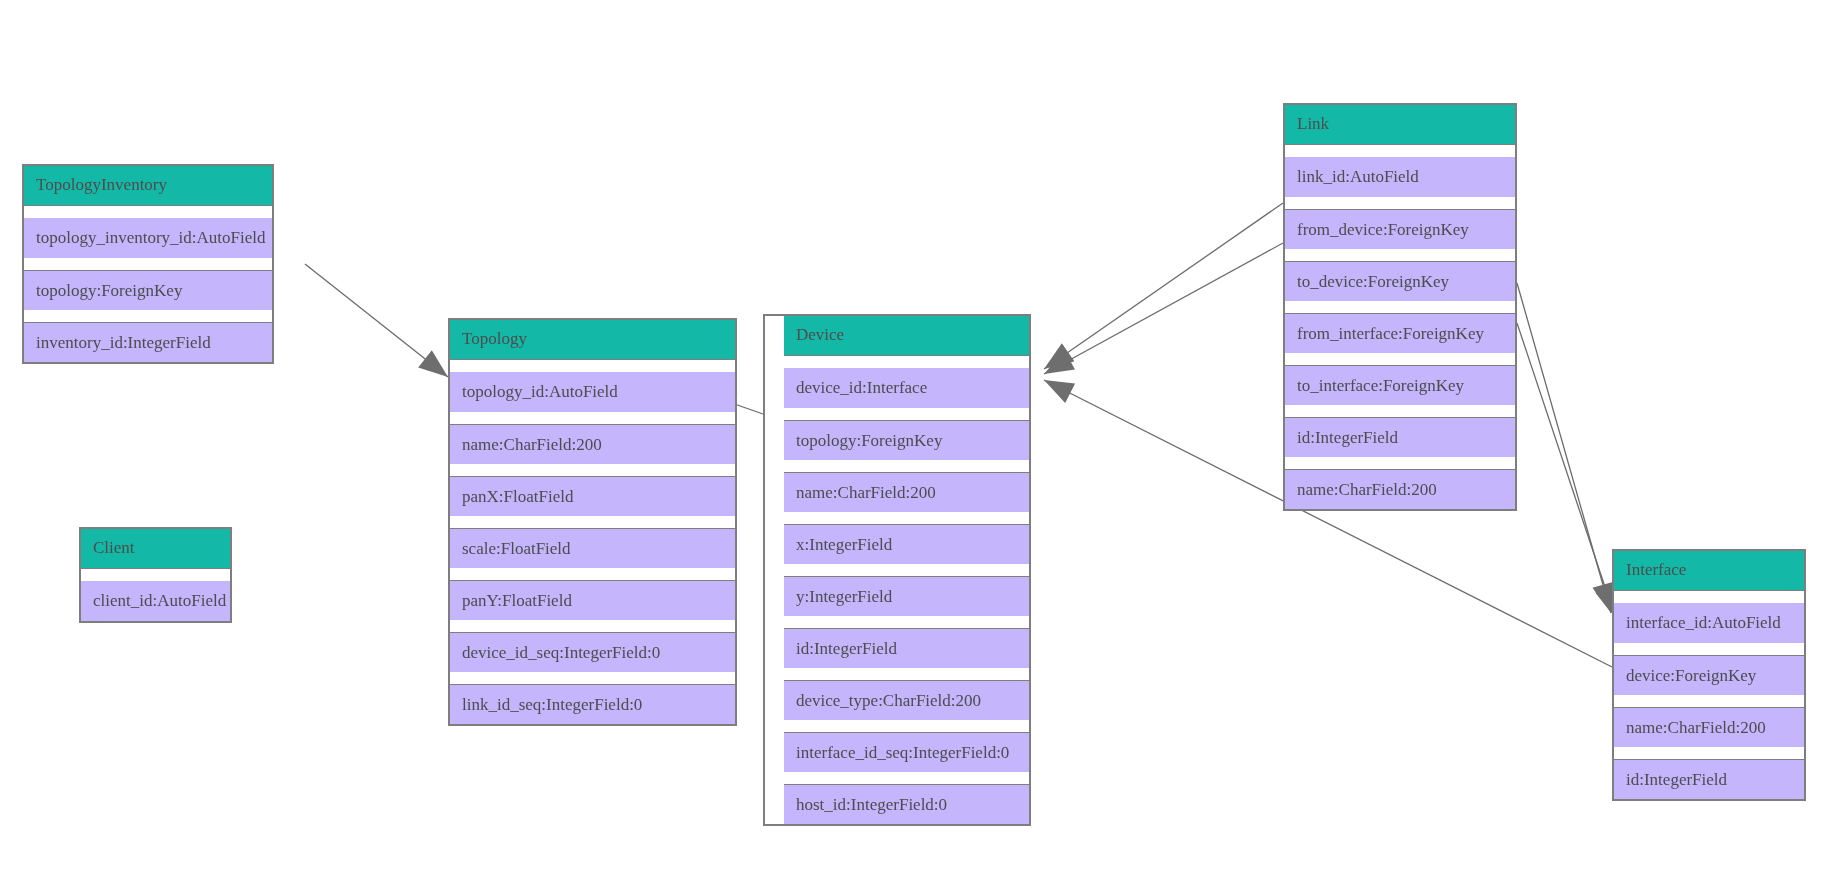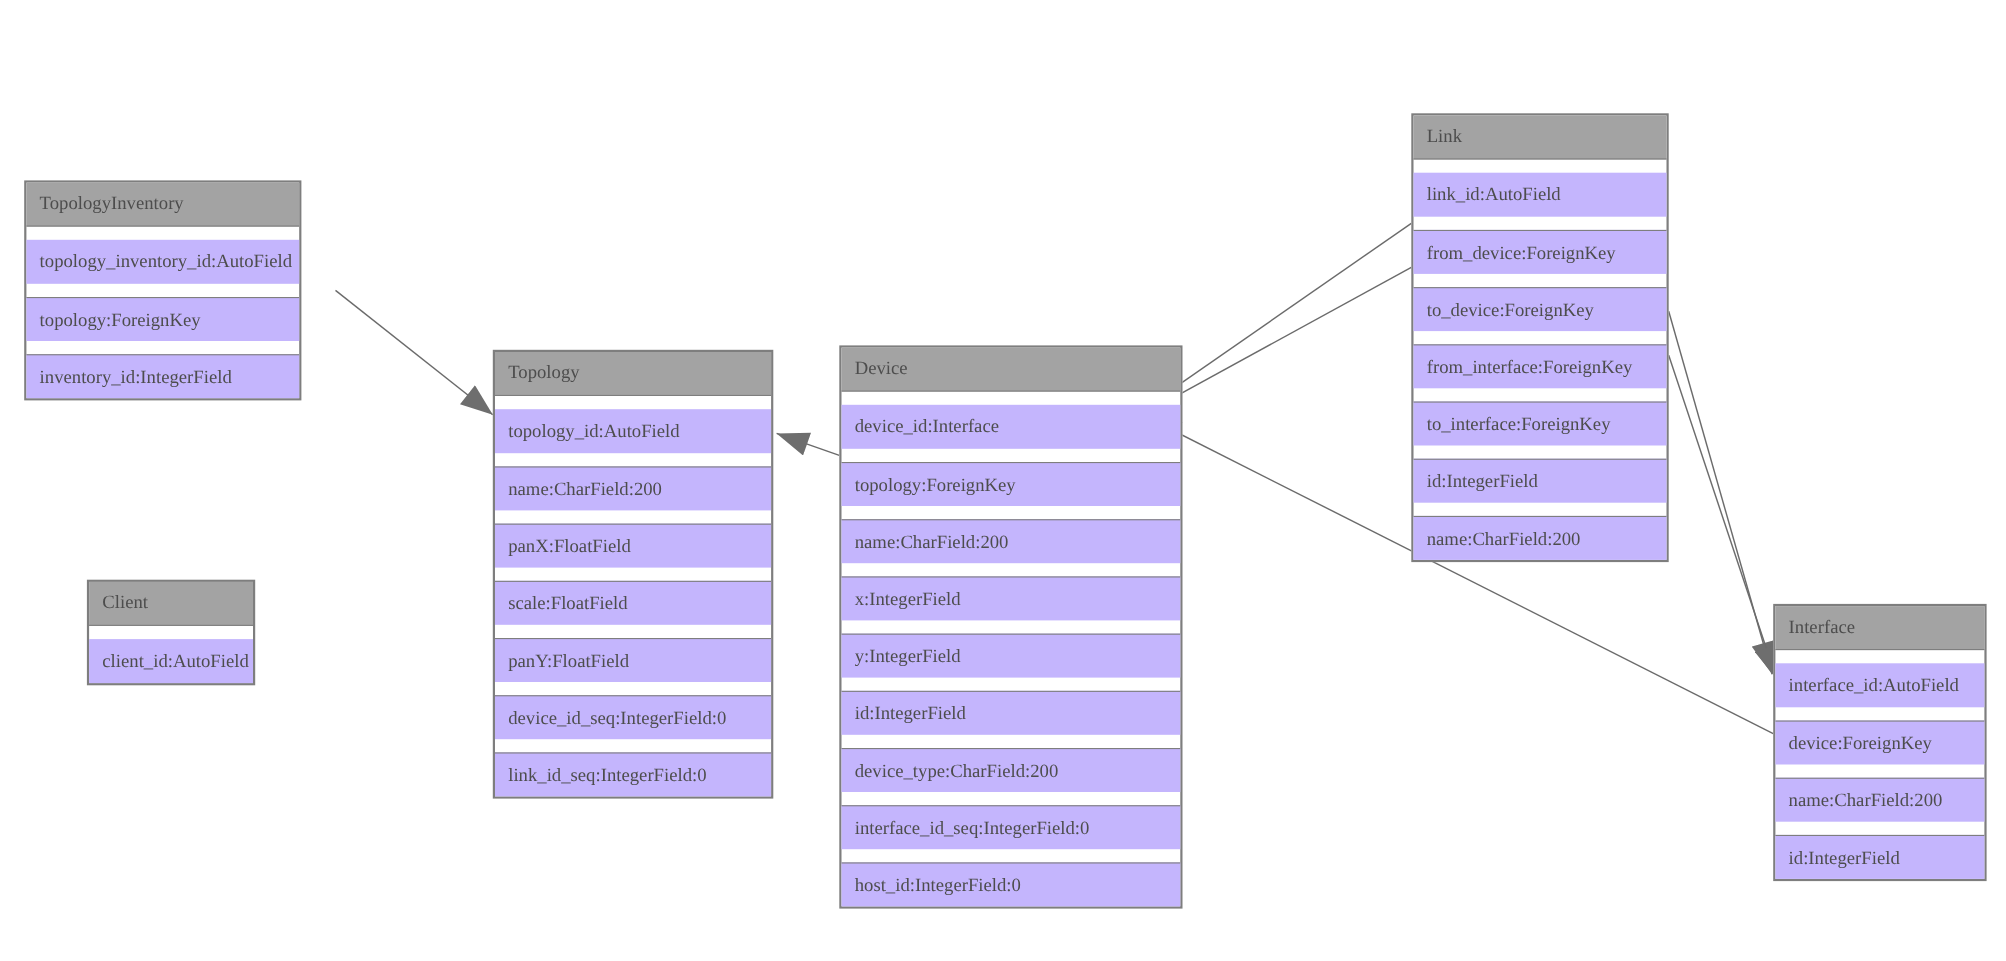--- a/index.html
+++ b/index.html
@@ -16,21 +16,21 @@
     box-sizing:border-box;
     border:2px solid #7e7e7e;
     background:#ffffff;
     color:#4d4d4d;
     font-size:17px;
   }
   .entity .hdr{
     box-sizing:border-box;
     height:40px;line-height:38px;
     padding:0 12px;
-    background:#a3a3a3;
+    background:#14b8a6;
     border-bottom:1px solid #7e7e7e;
     white-space:nowrap;overflow:hidden;
   }
   .entity .row{
     box-sizing:border-box;
     height:40px;line-height:39px;
     padding:0 12px;
     background:#c4b5fd;
     white-space:nowrap;overflow:hidden;margin-top:12px;
   }
@@ -58,37 +58,37 @@
     </g>
   </svg>
 
   <div class="entity" style="left:22px;top:164px;width:252px;">
     <div class="hdr">TopologyInventory</div>
     <div class="row">topology_inventory_id:AutoField</div>
     <div class="row">topology:ForeignKey</div>
     <div class="row">inventory_id:IntegerField</div>
   </div>
 
-  <div class="entity" style="left:448px;top:318px;width:255px;">
+  <div class="entity" style="left:448px;top:318px;width:289px;">
     <div class="hdr">Topology</div>
     <div class="row">topology_id:AutoField</div>
     <div class="row">name:CharField:200</div>
     <div class="row">panX:FloatField</div>
     <div class="row">scale:FloatField</div>
     <div class="row">panY:FloatField</div>
     <div class="row">device_id_seq:IntegerField:0</div>
     <div class="row">link_id_seq:IntegerField:0</div>
   </div>
 
   <div class="entity" style="left:79px;top:527px;width:153px;">
     <div class="hdr">Client</div>
     <div class="row">client_id:AutoField</div>
   </div>
 
-  <div class="entity" style="left:763px;top:314px;width:312px;">
+  <div class="entity" style="left:763px;top:314px;width:268px;padding-left:19px;">
     <div class="hdr">Device</div>
     <div class="row">device_id:Interface</div>
     <div class="row">topology:ForeignKey</div>
     <div class="row">name:CharField:200</div>
     <div class="row">x:IntegerField</div>
     <div class="row">y:IntegerField</div>
     <div class="row">id:IntegerField</div>
     <div class="row">device_type:CharField:200</div>
     <div class="row">interface_id_seq:IntegerField:0</div>
     <div class="row">host_id:IntegerField:0</div>

